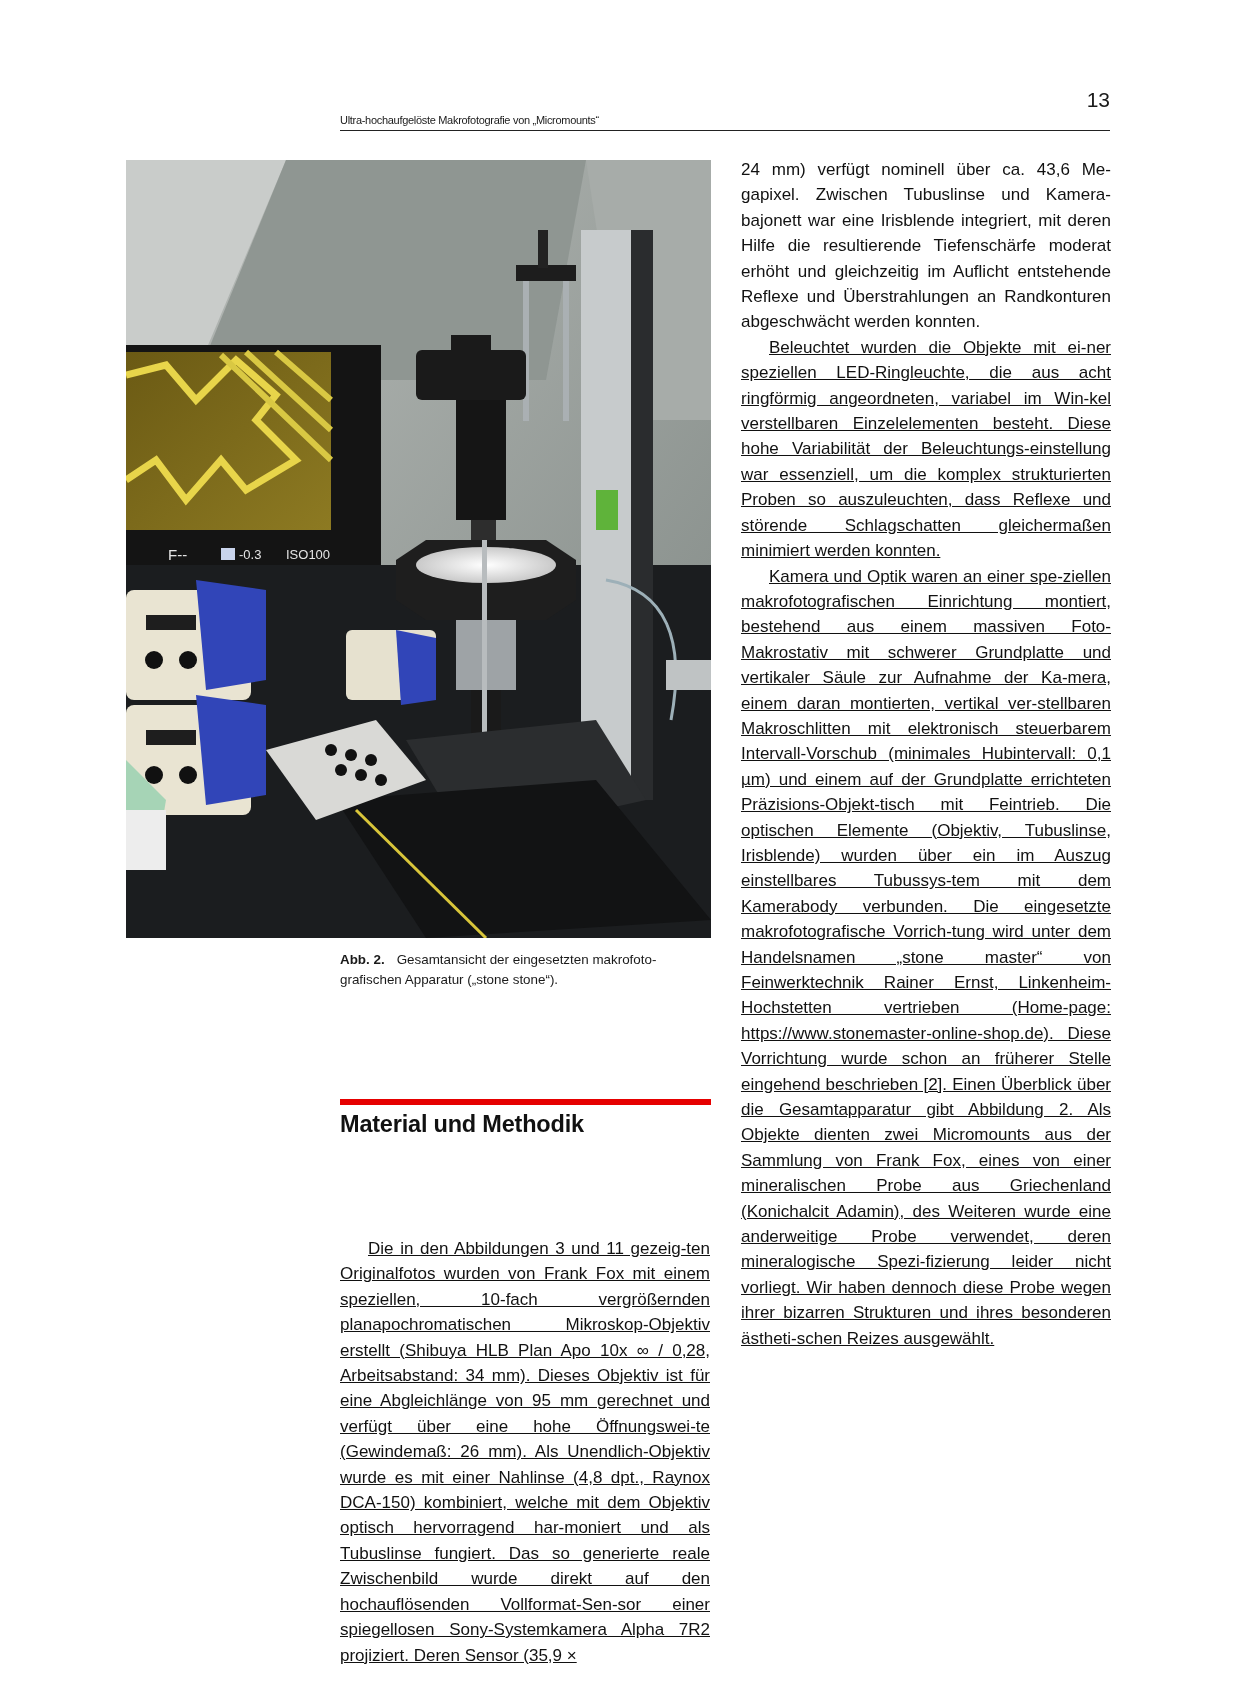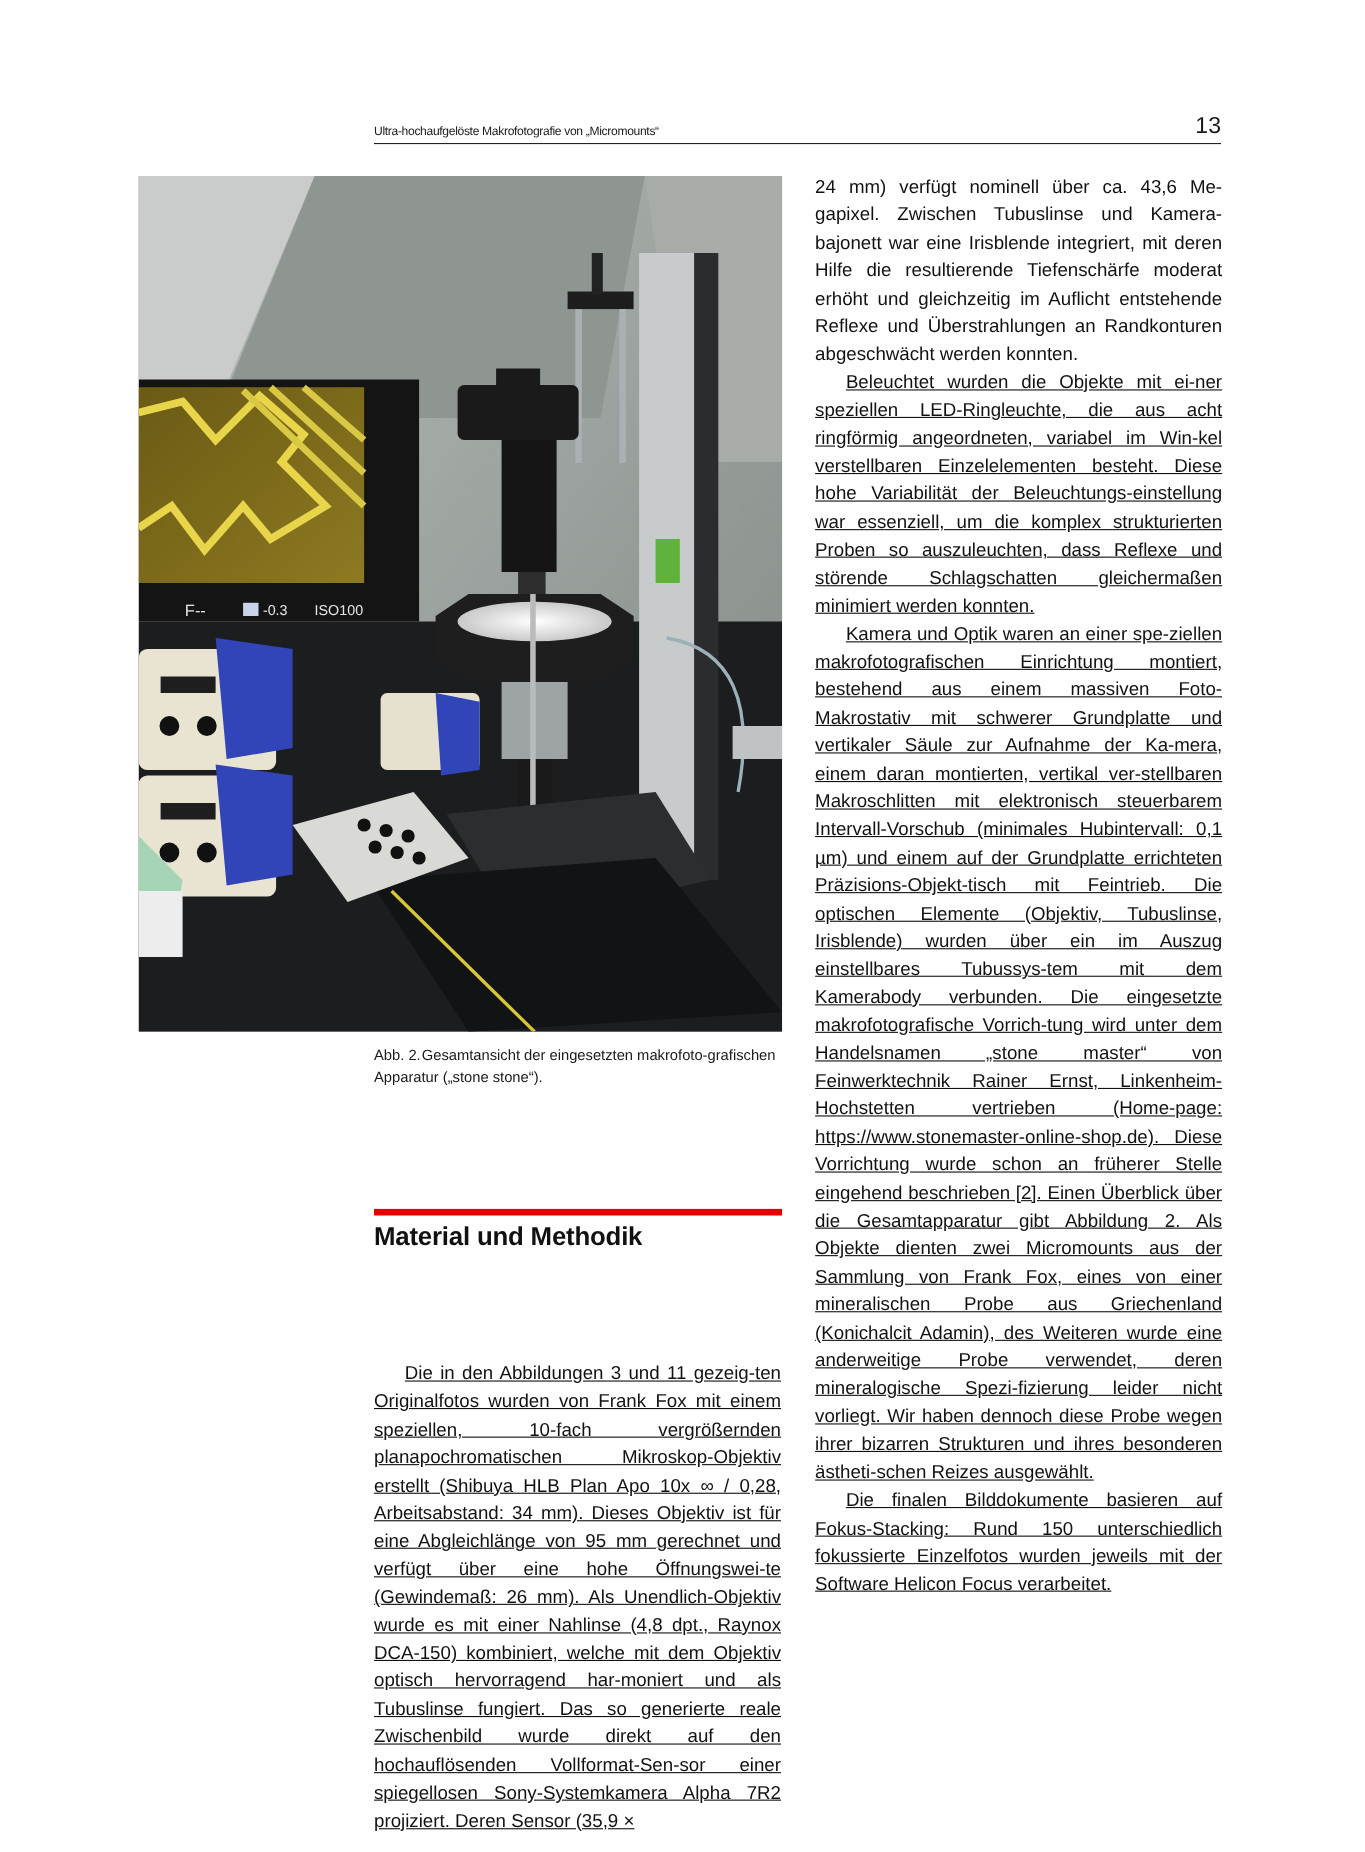--- a/index.html
+++ b/index.html
@@ -2,29 +2,29 @@
 <html><head>
 <meta charset="utf-8">
 <style>
   html, body { margin: 0; padding: 0; background: #ffffff; }
   body { width: 1241px; height: 1684px; position: relative; overflow: hidden;
          font-family: "Liberation Sans", "DejaVu Sans", sans-serif; color: #111; }
 
   .running-head { position: absolute; left: 340px; top: 104px; width: 770px; height: 26px;
                   border-bottom: 1.5px solid #222; }
   .running-title { position: absolute; left: 0; bottom: 4px; font-size: 11px; letter-spacing: -0.3px; color: #1a1a1a; }
-  .page-number { position: absolute; right: 0; bottom: 3px; font-size: 21px; color: #1a1a1a; }
+  .page-number { position: absolute; right: 0; bottom: 18px; font-size: 21px; color: #1a1a1a; }
 
   
   .figure { position: absolute; left: 126px; top: 160px; width: 585px; height: 778px; overflow: hidden;
             background: #9aa09b; }
   .figure svg { display: block; width: 100%; height: 100%; }
 
   .caption { position: absolute; left: 340px; top: 950px; width: 370px; font-size: 13.4px; line-height: 20px; color: #1a1a1a; }
-  .caption .cap-label { font-weight: normal; margin-right: 1px; text-align: center; }
+  .caption .cap-label { font-weight: bold; margin-right: 12px; text-align: center; }
 
   .section-rule { position: absolute; left: 340px; top: 1099px; width: 371px; height: 6px; background: #e60000; }
   .section-heading { position: absolute; left: 340px; top: 1111px; font-size: 23.5px; font-weight: bold; color: #111; letter-spacing: -0.2px; }
 
   .col { position: absolute; font-size: 17px; line-height: 25.4px; text-align: justify; color: #111;
          hyphens: manual; }
   .col p { margin: 0; text-indent: 0; }
   .col p.indent { text-indent: 28px; text-decoration: underline; }
   .col-left { left: 340px; top: 1192px; width: 370px; margin-top: 44px; }
   .col-right { left: 741px; top: 157px; width: 370px; }
@@ -131,14 +131,13 @@
 <div class="section-heading">Material und Methodik</div>
 
 <div class="col col-left">
   <p class="indent">Die in den Abbildungen 3 und 11 gezeig-ten Originalfotos wurden von Frank Fox mit einem speziellen, 10-fach vergrößernden planapochromatischen Mikroskop-Objektiv erstellt (Shibuya HLB Plan Apo 10x ∞ / 0,28, Arbeitsabstand: 34 mm). Dieses Objektiv ist für eine Abgleichlänge von 95 mm gerechnet und verfügt über eine hohe Öffnungswei-te (Gewindemaß: 26 mm). Als Unendlich-Objektiv wurde es mit einer Nahlinse (4,8 dpt., Raynox DCA-150) kombiniert, welche mit dem Objektiv optisch hervorragend har-moniert und als Tubuslinse fungiert. Das so generierte reale Zwischenbild wurde direkt auf den hochauflösenden Vollformat-Sen-sor einer spiegellosen Sony-Systemkamera Alpha 7R2 projiziert. Deren Sensor (35,9 ×</p>
 </div>
 
 <div class="col col-right">
   <p>24 mm) verfügt nominell über ca. 43,6 Me-gapixel. Zwischen Tubuslinse und Kamera-bajonett war eine Irisblende integriert, mit deren Hilfe die resultierende Tiefenschärfe moderat erhöht und gleichzeitig im Auflicht entstehende Reflexe und Überstrahlungen an Randkonturen abgeschwächt werden konnten.</p>
   <p class="indent">Beleuchtet wurden die Objekte mit ei-ner speziellen LED-Ringleuchte, die aus acht ringförmig angeordneten, variabel im Win-kel verstellbaren Einzelelementen besteht. Diese hohe Variabilität der Beleuchtungs-einstellung war essenziell, um die komplex strukturierten Proben so auszuleuchten, dass Reflexe und störende Schlagschatten gleichermaßen minimiert werden konnten.</p>
   <p class="indent">Kamera und Optik waren an einer spe-ziellen makrofotografischen Einrichtung montiert, bestehend aus einem massiven Foto-Makrostativ mit schwerer Grundplatte und vertikaler Säule zur Aufnahme der Ka-mera, einem daran montierten, vertikal ver-stellbaren Makroschlitten mit elektronisch steuerbarem Intervall-Vorschub (minimales Hubintervall: 0,1 µm) und einem auf der Grundplatte errichteten Präzisions-Objekt-tisch mit Feintrieb. Die optischen Elemente (Objektiv, Tubuslinse, Irisblende) wurden über ein im Auszug einstellbares Tubussys-tem mit dem Kamerabody verbunden. Die eingesetzte makrofotografische Vorrich-tung wird unter dem Handelsnamen „stone master“ von Feinwerktechnik Rainer Ernst, Linkenheim-Hochstetten vertrieben (Home-page: https://www.stonemaster-online-shop.de). Diese Vorrichtung wurde schon an früherer Stelle eingehend beschrieben [2]. Einen Überblick über die Gesamtapparatur gibt Abbildung 2. Als Objekte dienten zwei Micromounts aus der Sammlung von Frank Fox, eines von einer mineralischen Probe aus Griechenland (Konichalcit Adamin), des Weiteren wurde eine anderweitige Probe verwendet, deren mineralogische Spezi-fizierung leider nicht vorliegt. Wir haben dennoch diese Probe wegen ihrer bizarren Strukturen und ihres besonderen ästheti-schen Reizes ausgewählt.</p>
-  <p class="indent">Die finalen Bilddokumente basieren auf Fokus-Stacking: Rund 150 unterschiedlich fokussierte Einzelfotos wurden jeweils mit der Software Helicon Focus verarbeitet.</p>
 </div>
 
 </body></html>

